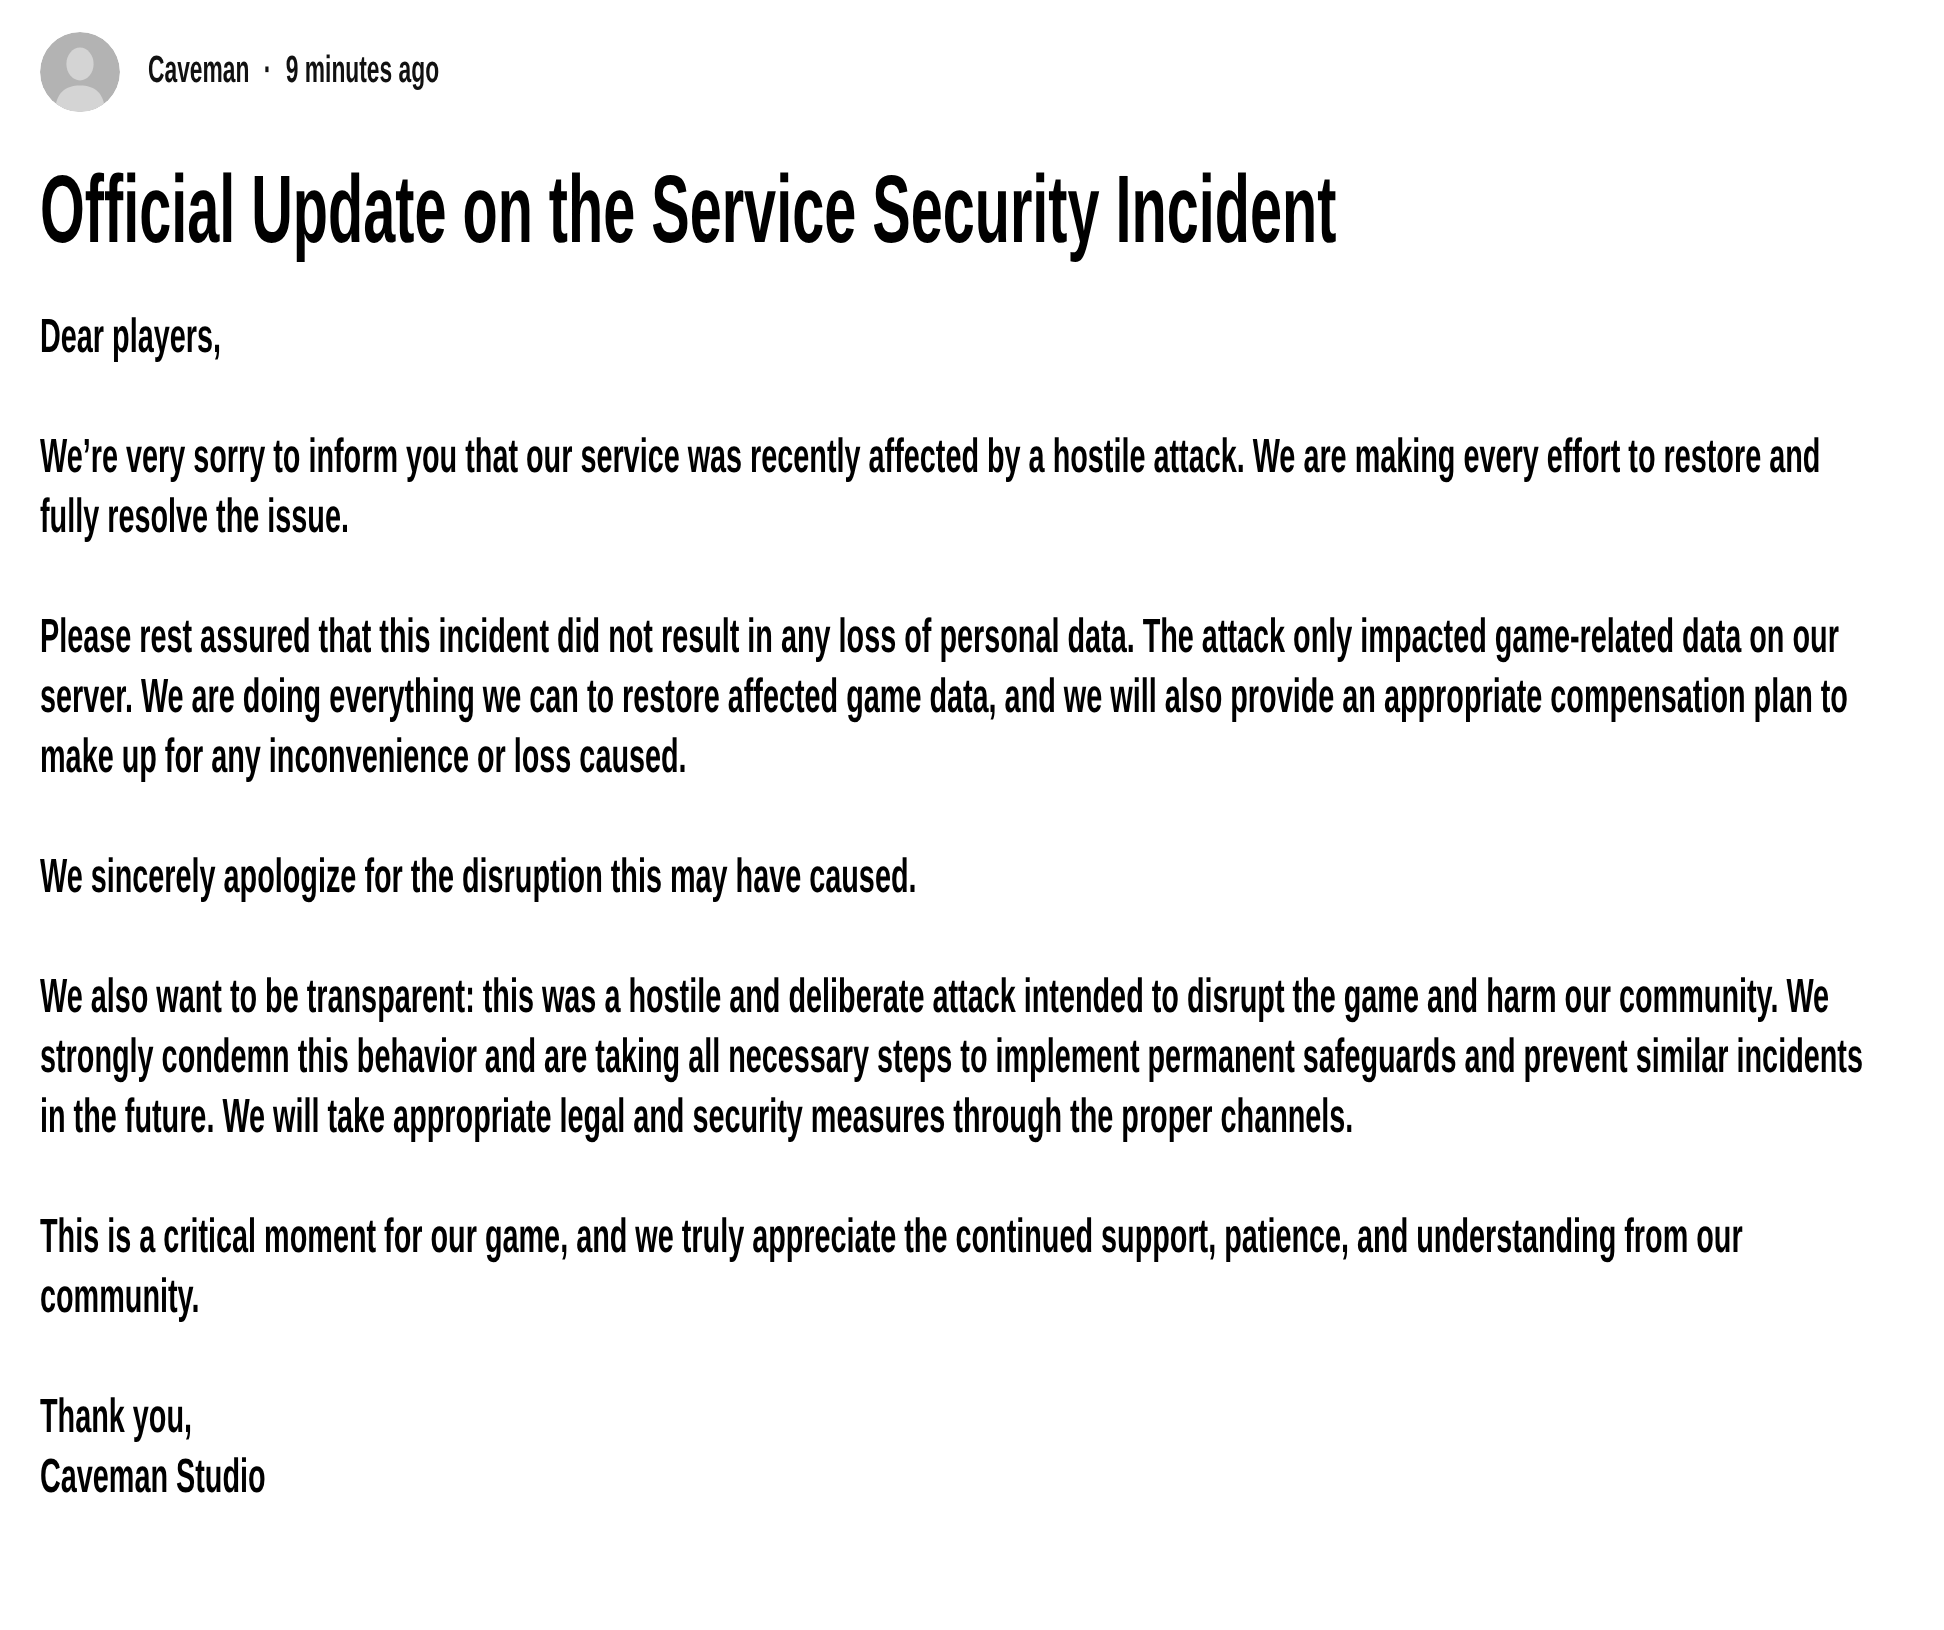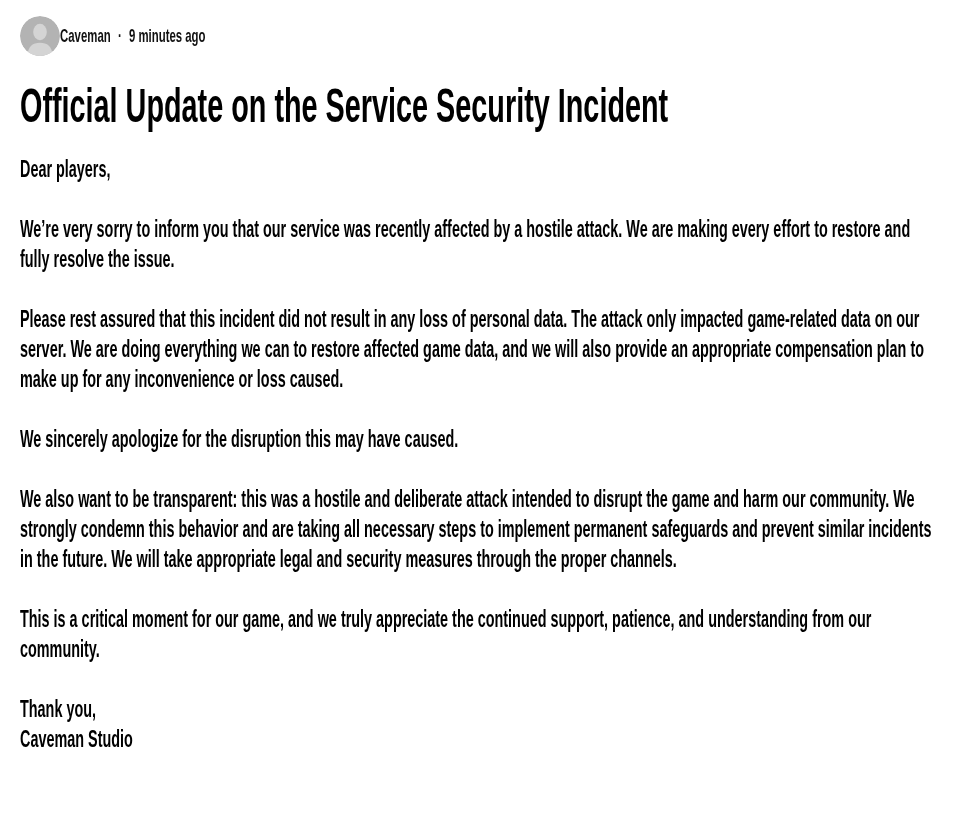--- a/index.html
+++ b/index.html
@@ -12,20 +12,21 @@
     position: relative;
     width: 972px;
     height: 815px;
     background: #ffffff;
     color: #000000;
     overflow: hidden;
   }
   .post-header {
     display: flex;
     align-items: center;
+    gap: 14px;
     padding: 16px 0 0 20px;
     height: 40px;
   }
   .avatar {
     width: 40px;
     height: 40px;
     flex: 0 0 40px;
     border-radius: 50%;
     overflow: hidden;
     cursor: pointer;

